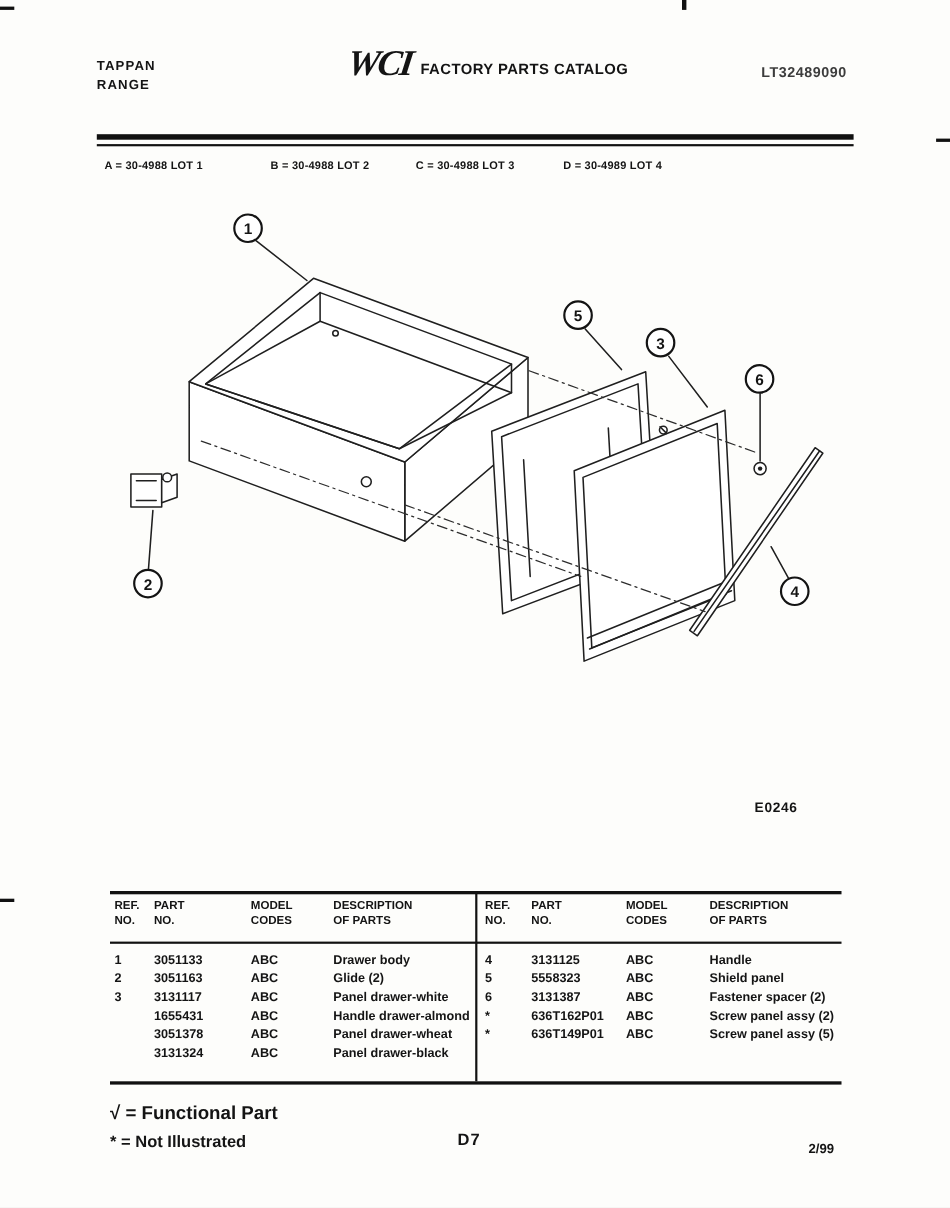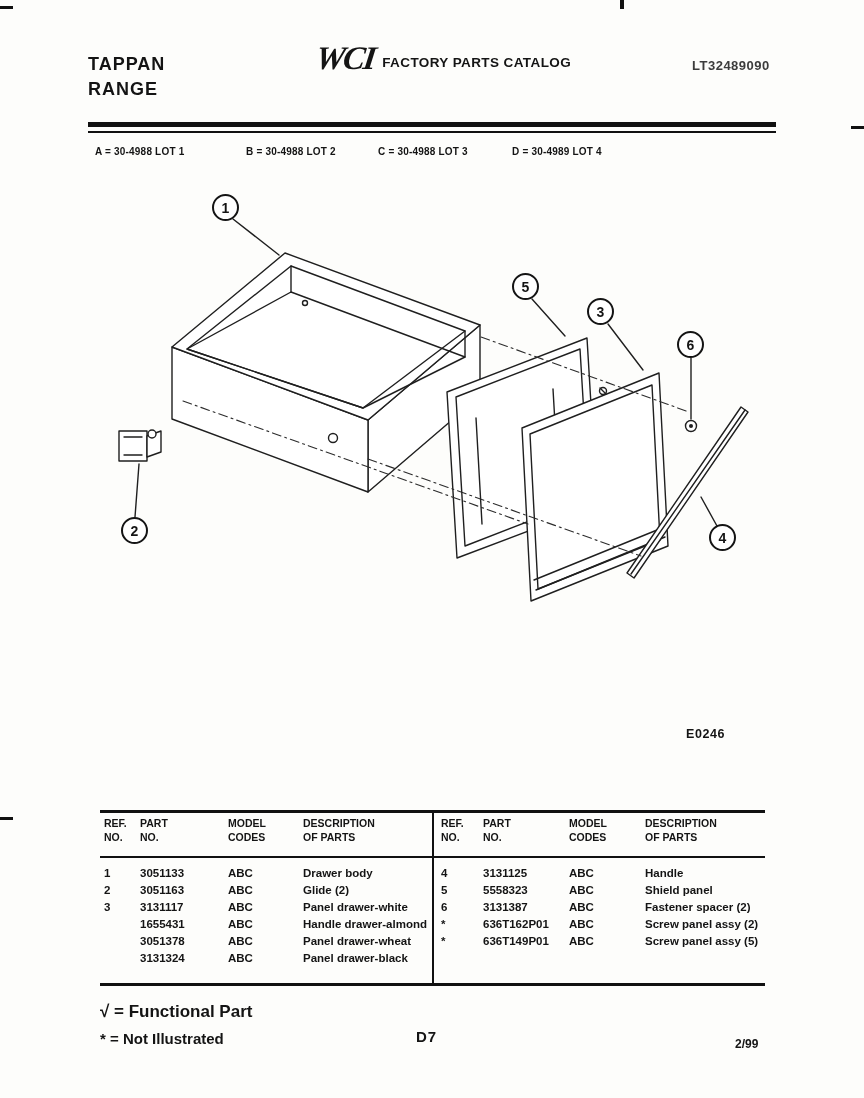--- a/index.html
+++ b/index.html
@@ -6,21 +6,21 @@
   html,body { background:#e9e9e9; }
   body { font-family:"Liberation Sans", sans-serif; }
   .page { position:relative; width:864px; height:1098px; margin:0 auto; background:#fdfdfb; color:#141414; overflow:hidden; }
 
   .regmark { position:absolute; background:#111; }
   .rm-a { left:0; top:6px; width:13px; height:3px; }
   .rm-b { left:620px; top:0; width:4px; height:9px; }
   .rm-c { left:851px; top:126px; width:13px; height:3px; }
   .rm-d { left:0; top:817px; width:13px; height:3px; }
 
-  .brand { position:absolute; left:88px; top:52px; font-size:18px; font-weight:bold; letter-spacing:1px; line-height:1.4; }
+  .brand { position:absolute; left:88px; top:52px; font-size:12px; font-weight:bold; letter-spacing:1px; line-height:1.4; }
   .logo-row { position:absolute; left:316px; top:42px; display:flex; align-items:flex-end; gap:8px; }
   .wci { font-family:"Liberation Serif", serif; font-style:italic; font-weight:bold; font-size:33px; line-height:1; letter-spacing:-2px; transform:skewX(-8deg); }
   .catalog-title { font-size:13.5px; font-weight:bold; letter-spacing:.4px; padding-bottom:5px; }
   .doc-number { position:absolute; left:692px; top:58px; font-size:13px; font-weight:bold; color:#3c3c3c; letter-spacing:.5px; }
   .rule-thick { position:absolute; left:88px; top:122px; width:688px; height:5px; background:#111; }
   .rule-thin  { position:absolute; left:88px; top:131px; width:688px; height:2px; background:#111; }
 
   .model-lot { position:absolute; top:146px; font-size:10px; font-weight:bold; letter-spacing:.2px; }
   .ml-a { left:95px; } .ml-b { left:246px; } .ml-c { left:378px; } .ml-d { left:512px; }
 

